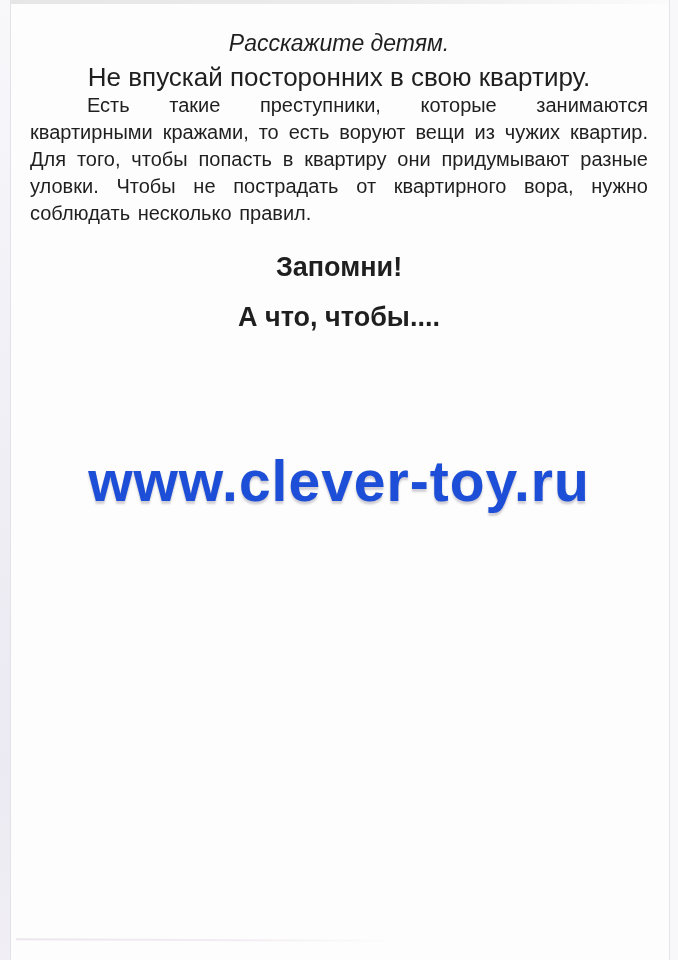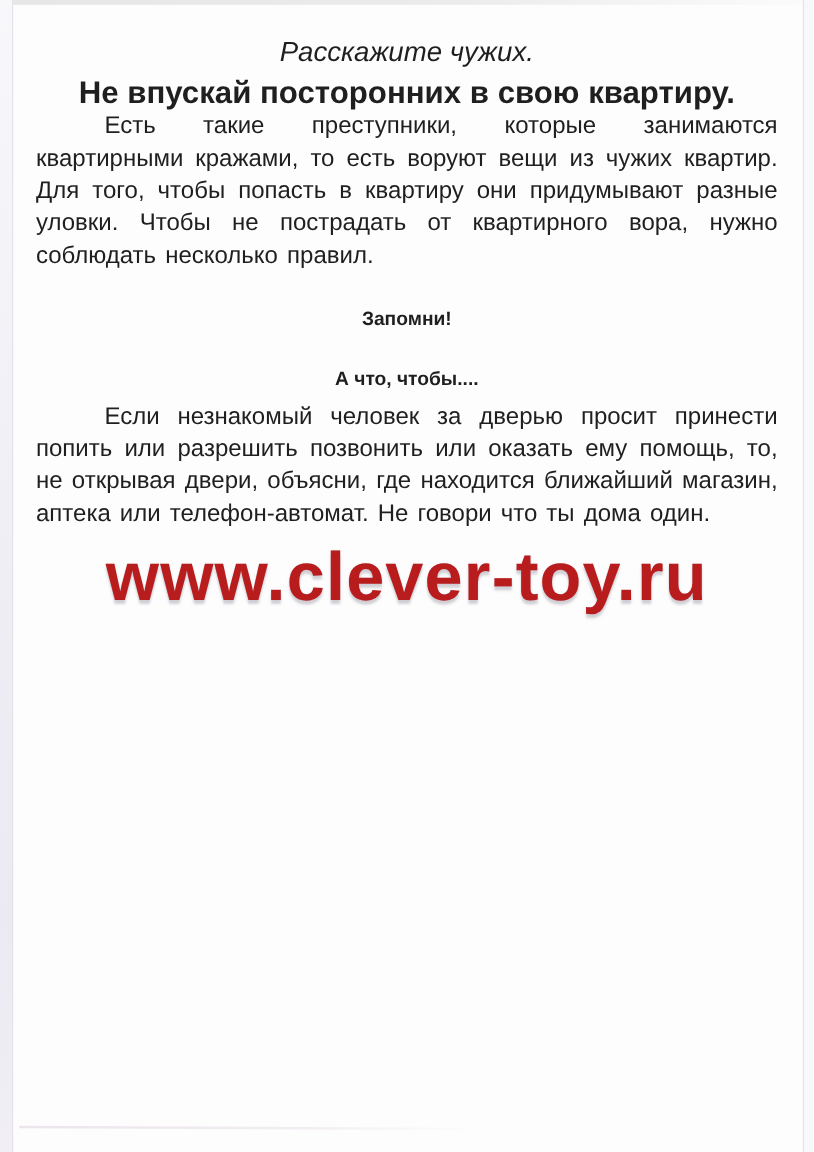--- a/index.html
+++ b/index.html
@@ -43,21 +43,21 @@
   }
   
   .watermark {
     position: absolute;
     top: 448px; left: 0; right: 0;
     z-index: 1;
     text-align: center;
     font-size: 57px;
     font-weight: 700;
     letter-spacing: 1px;
-    color: #b91c1c;
+    color: #1d4ed8;
     text-shadow: 0 3px 2px rgba(168,164,176,0.50),
                  0 0 1px rgba(186,184,196,0.65),
                  0 -1px 0 #ffffff;
     white-space: nowrap;
     user-select: none;
   }
   .content {
     position: absolute;
     left: 30px; right: 30px; top: 0;
     z-index: 2;
@@ -65,65 +65,64 @@
   .supertitle {
     margin-top: 30px;
     text-align: center;
     font-style: italic;
     font-size: 23px;
     line-height: 26px;
   }
   .doc-title {
     margin-top: 6px;
     text-align: center;
-    font-weight: 700;
+    font-weight: 400;
     font-size: 26px;
     line-height: 30px;
   }
   .para {
     margin: 0;
     font-size: 20px;
     line-height: 27px;
     text-align: justify;
     text-indent: 57px;
     word-spacing: 2px;
   }
   .intro { }
   .section-heading {
     margin: 27px 0 5px 0;
     text-align: center;
     font-weight: 700;
-    font-size: 16px;
+    font-size: 27px;
     line-height: 26px;
   }
   .section-heading.second { margin-top: 24px; margin-bottom: 4px; }
 </style>
 </head>
 <body>
 
 <div class="page">
 
   <div class="edge-top"></div>
   <div class="edge-left"></div>
   <div class="edge-right"></div>
   <div class="edge-bottom-line"></div>
 
   <div class="watermark">www.clever-toy.ru</div>
 
   <div class="content">
 
-    <div class="supertitle">Расскажите чужих.</div>
+    <div class="supertitle">Расскажите детям.</div>
 
     <div class="doc-title">Не впускай посторонних в свою квартиру.</div>
 
     <p class="para intro">Есть такие преступники, которые занимаются квартирными кражами, то есть воруют вещи из чужих квартир. Для того, чтобы попасть в квартиру они придумывают разные уловки. Чтобы не пострадать от квартирного вора, нужно соблюдать несколько правил.</p>
 
     <div>
       <div class="section-heading">Запомни!</div>
     </div>
 
     <div>
       <div class="section-heading second">А что, чтобы....</div>
-      <p class="para">Если незнакомый человек за дверью просит принести попить или разрешить позвонить или оказать ему помощь, то, не открывая двери, объясни, где находится ближайший магазин, аптека или телефон-автомат. Не говори что ты дома один.</p>
     </div>
 
   </div>
 </div>
 
 </body></html>

